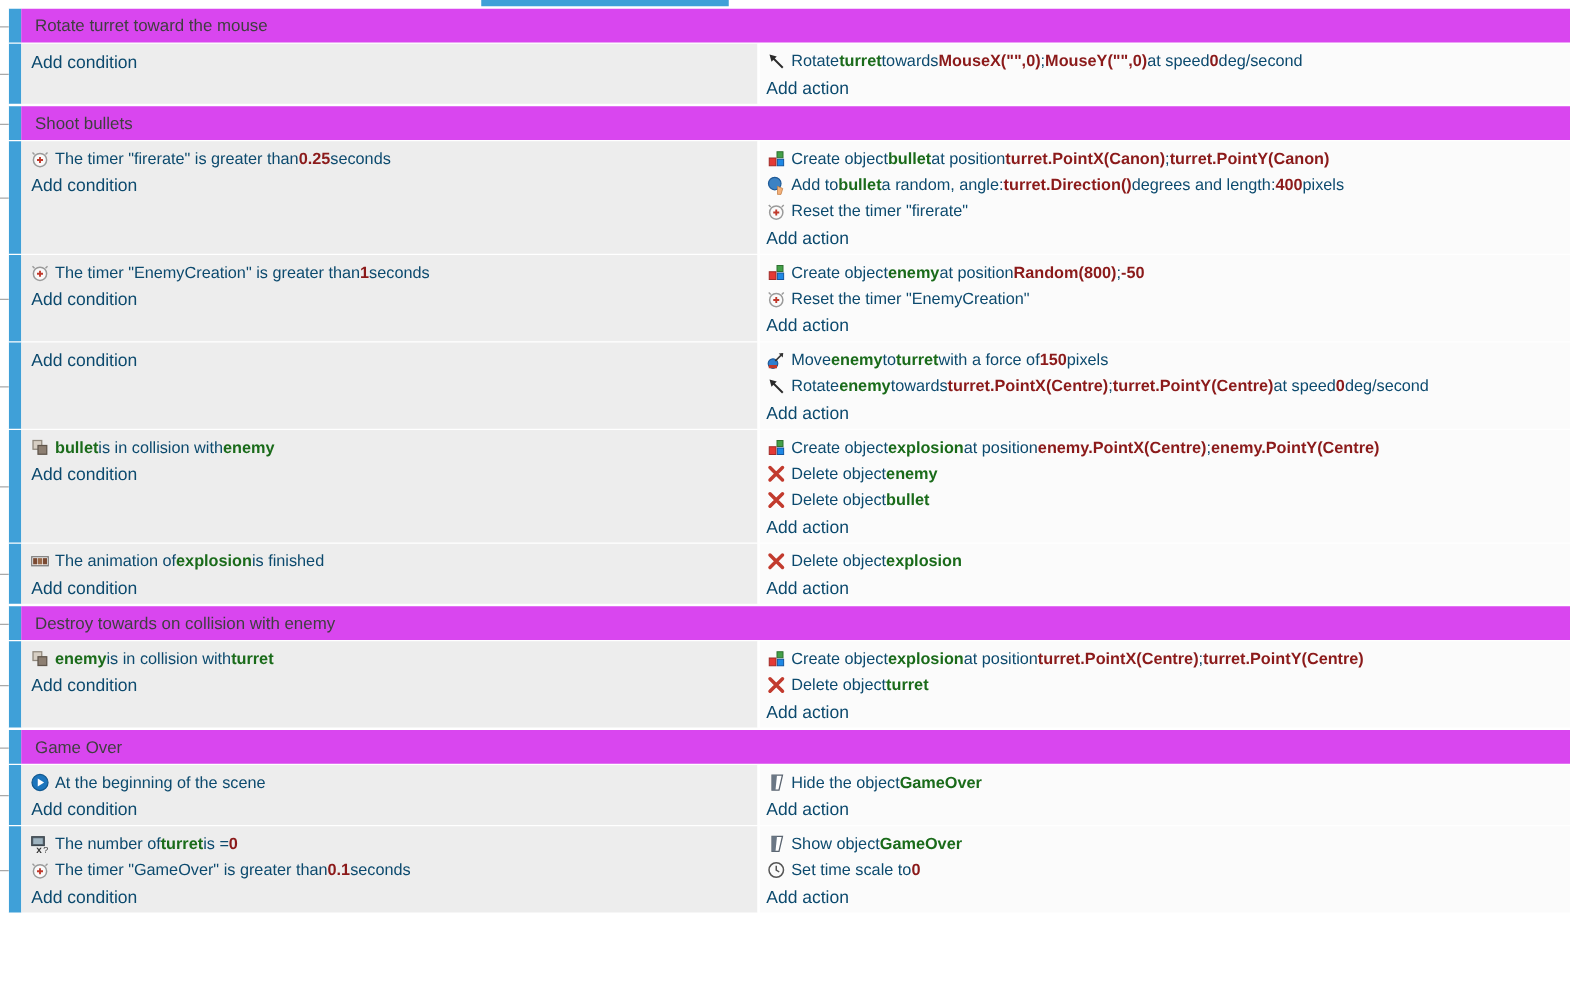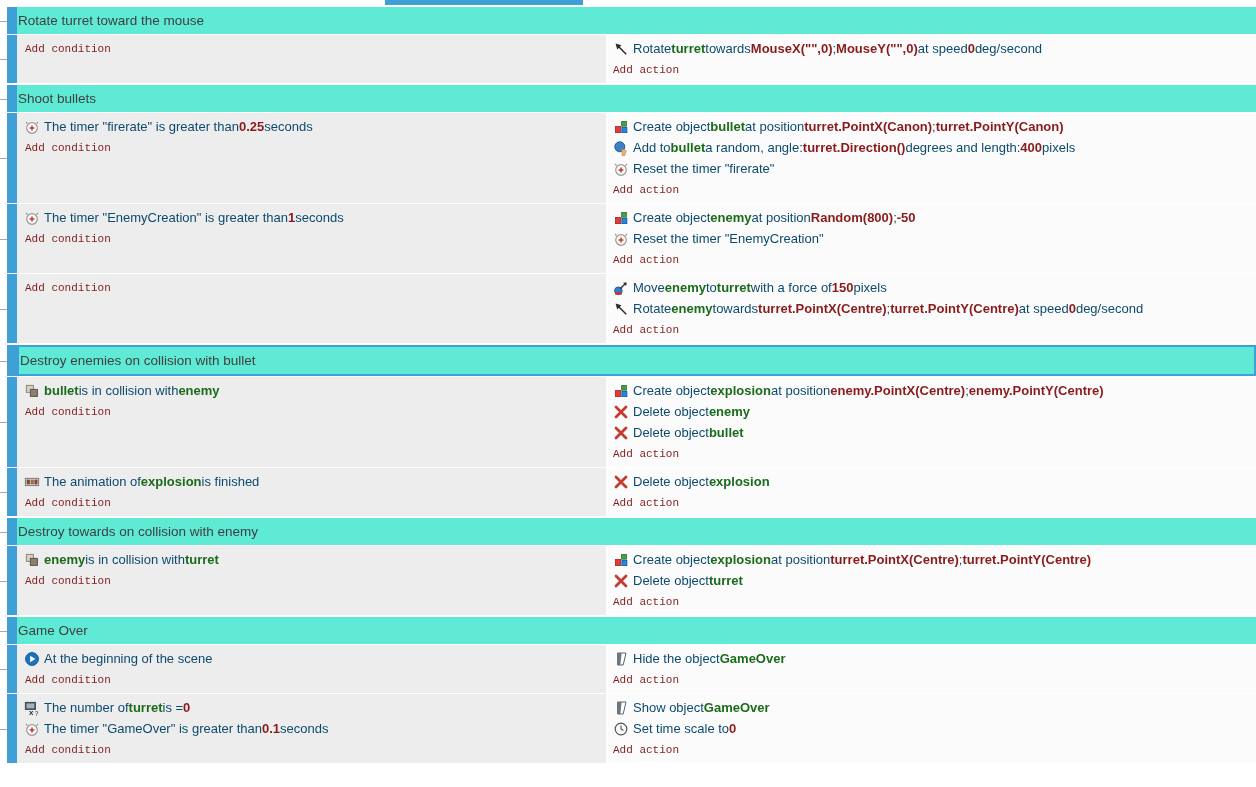--- a/index.html
+++ b/index.html
@@ -12,36 +12,36 @@
   .top-thumb { position:absolute; left:385px; top:0; width:198px; height:5px; background:#3fa0d8; }
 
   
   .block { display:flex; align-items:stretch; }
   .block.header-block { margin-top:2px; }
   .block.event-block { margin-top:1px; }
   .gutter { width:7px; position:relative; background:#fff; flex:0 0 7px; }
   .gutter::after { content:""; position:absolute; left:0; right:0; top:50%; height:1px; background:#a9a9a9; }
   .bluebar { width:10px; flex:0 0 10px; background:#3fa0d8; }
 
-  .header-content { flex:1; background:#5eead4; color:#3f3f3f; font-size:13.5px;
-    line-height:27px; padding-left:1px; height:27px; white-space:nowrap; }
+  .header-content { flex:1; background:#d946ef; color:#3f3f3f; font-size:13.5px;
+    line-height:27px; padding-left:11px; height:27px; white-space:nowrap; }
   .header-block.selected .header-content { border:2px solid #3fa0d8; height:31px; line-height:27px; }
 
   .event-content { flex:1; display:flex; align-items:stretch; }
   .cond-col { width:589px; flex:0 0 589px; background:#ededed; padding:3px 0 3px 7px; }
   .col-sep { width:2px; flex:0 0 2px; background:#ffffff; }
   .act-col { flex:1; background:#fbfbfb; padding:3px 0 3px 5px; }
 
   .line { display:flex; align-items:center; height:21px; font-size:13px; color:#3b3b3b; white-space:nowrap; }
   .line .icon { width:16px; height:16px; margin-right:4px; flex:0 0 16px; display:inline-flex; }
   .line .icon svg { width:16px; height:16px; }
   .p-n { color:#0c4a6e; }
   .p-obj { color:#1a6b1a; font-weight:bold; }
   .p-val { color:#8b1a1a; font-weight:bold; }
-  .add-line { height:21px; font-size:11px; color:#7f1d1d; display:flex; align-items:center; cursor:pointer;font-family:Liberation Mono, monospace; }
+  .add-line { height:21px; font-size:14px; color:#0c4a6e; display:flex; align-items:center; cursor:pointer; }
   .cond-col .add-line { padding-left:1px; }
 </style>
 </head>
 <body>
 
 <div id="sheet">
   <div class="top-strip">
     <div class="top-thumb"></div>
   </div>
   <div id="blocks">
@@ -248,25 +248,20 @@
               <span class="p-n">;</span>
               <span class="p-val">turret.PointY(Centre)</span>
               <span class="p-n"> at speed </span>
               <span class="p-val">0</span>
               <span class="p-n">deg/second</span>
             </div>
             <div class="add-line">Add action</div>
           </div>
         </div>
       </div>
-      <div class="block header-block selected">
-        <div class="gutter"></div>
-        <div class="bluebar"></div>
-        <div class="header-content">Destroy enemies on collision with bullet</div>
-      </div>
       <div class="block event-block">
         <div class="gutter"></div>
         <div class="bluebar"></div>
         <div class="event-content">
           <div class="cond-col">
             <div class="line">
               <span class="icon">
                 <svg viewBox="0 0 16 16">
                   <rect x="2.4" y="2.4" width="7" height="7" fill="#d7cfc4" stroke="#8f877c"></rect>
                   <rect x="6.4" y="6.4" width="7" height="7" fill="#8d7f72" stroke="#5f554b"></rect>

